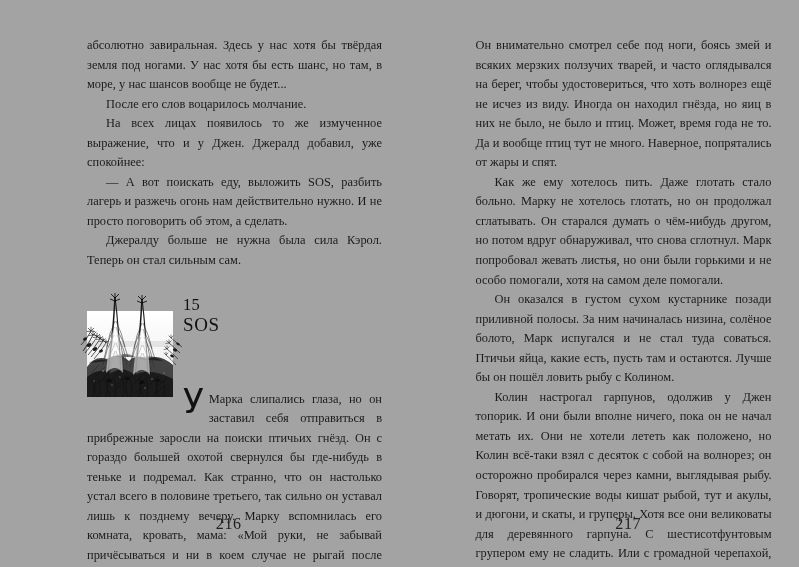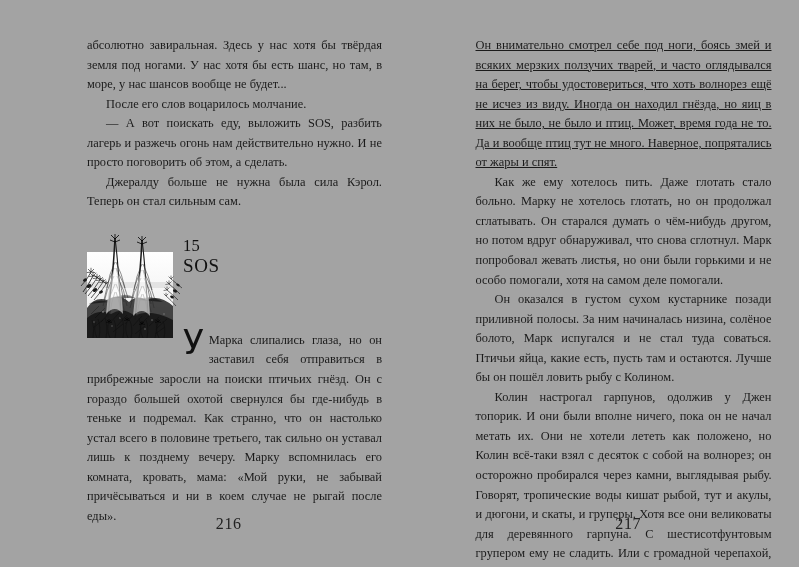--- a/index.html
+++ b/index.html
@@ -40,21 +40,21 @@
   p.para {
     margin: 0;
     font-size: 12.4px;
     line-height: 19.55px;
     text-align: justify;
     text-indent: 19px;
     text-justify: inter-word;
     hyphens: manual;
     letter-spacing: 0.02px;
   }
-  p.para.no-indent { text-indent: 0; text-decoration: underline; }
+  p.para.no-indent { text-indent: 0; }
   p.para.cont { text-indent: 0; }
 
   
   .chapter-block {
     position: relative;
     margin-top: 24px;
     height: 95px;
   }
   .illus-wrap {
     position: absolute;
@@ -133,20 +133,21 @@
 </head>
 <body>
 
 <div class="spread">
 
   <div class="page page-left">
     <div class="col">
 
       <p class="para cont">абсолютно завиральная. Здесь у нас хотя бы твёрдая земля под ногами. У нас хотя бы есть шанс, но там, в море, у нас шансов вообще не будет...</p>
       <p class="para">После его слов воцарилось молчание.</p>
+      <p class="para">На всех лицах появилось то же измученное выражение, что и у Джен. Джералд добавил, уже спокойнее:</p>
       <p class="para">— А вот поискать еду, выложить SOS, разбить лагерь и разжечь огонь нам действительно нужно. И не просто поговорить об этом, а сделать.</p>
       <p class="para">Джералду больше не нужна была сила Кэрол. Теперь он стал сильным сам.</p>
 
       <div class="chapter-block">
 
         <div class="illus-wrap">
           <div class="illus-frame"></div>
           <svg class="illus-svg" viewBox="0 0 104 104">
             <defs>
               <clipPath id="frameclip">

